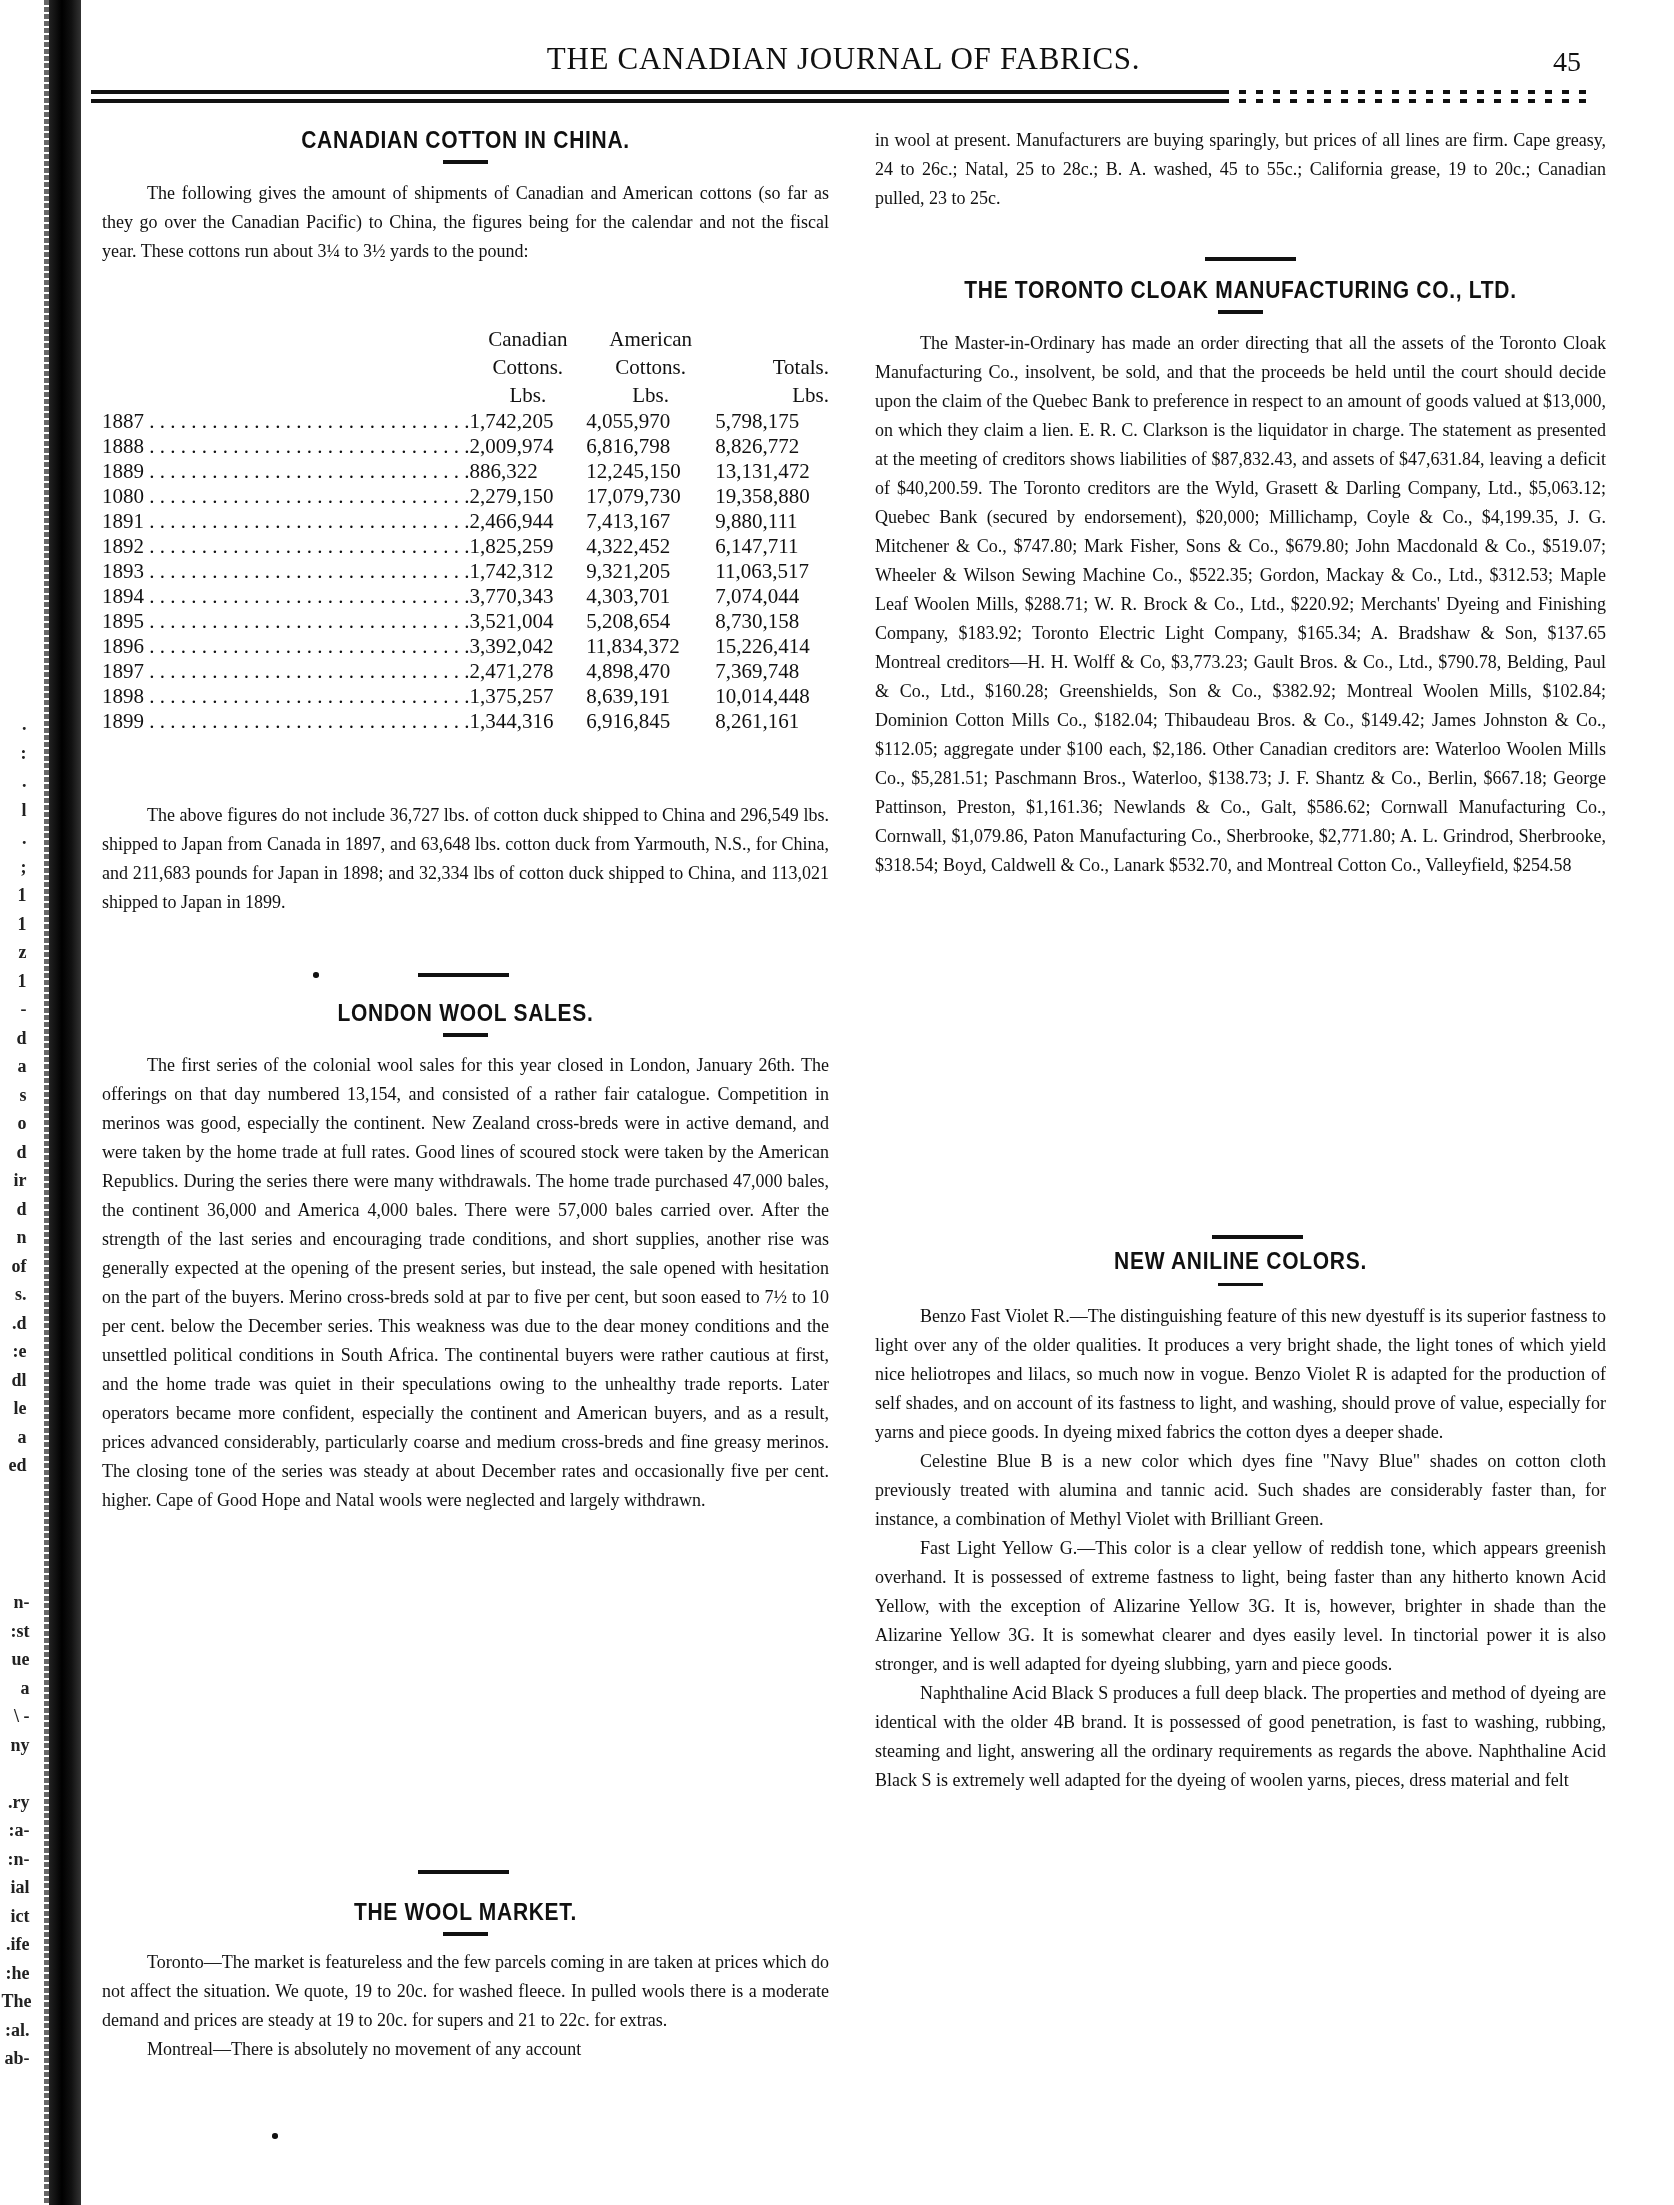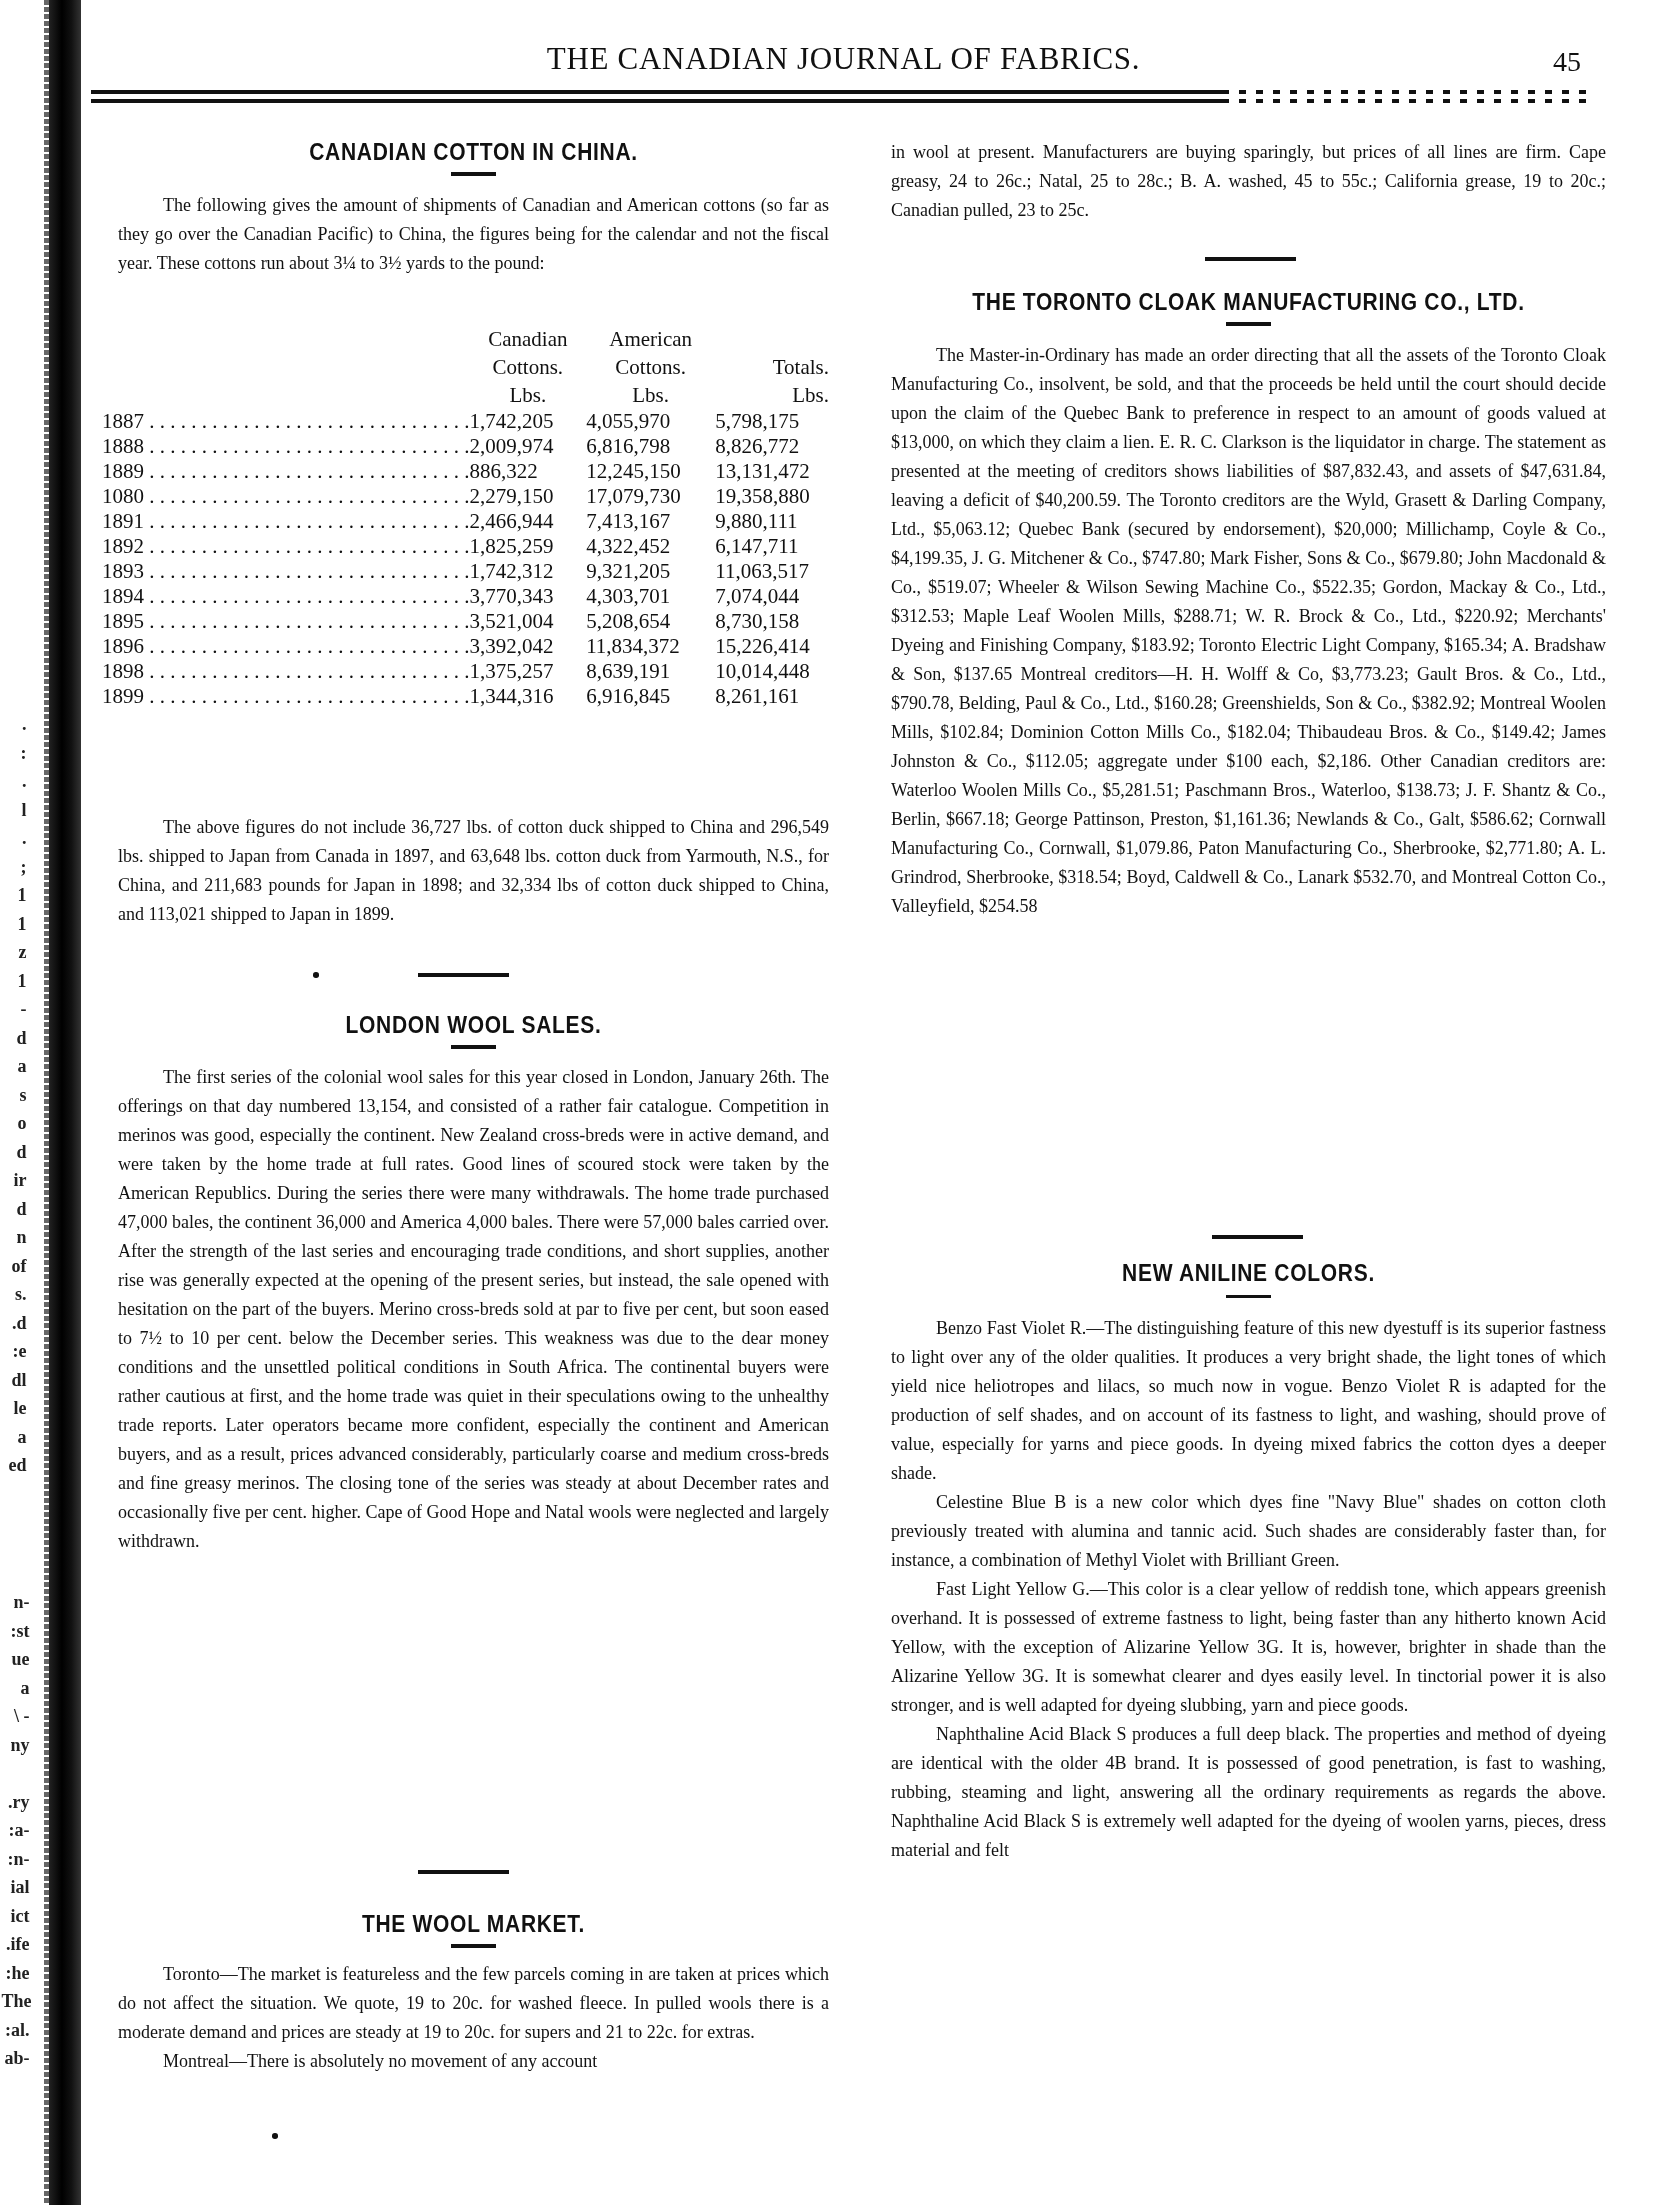--- a/index.html
+++ b/index.html
@@ -19,21 +19,21 @@
                   font-size: 31px; letter-spacing: 0.7px; }
   .page-no { position: absolute; left: 1553px; top: 46px; font-size: 28px; }
   .rule { position: absolute; left: 91px; width: 1503px; height: 3.5px; background: #111; }
   .rule.r1 { top: 90px; }
   .rule.r2 { top: 99px; height: 4.2px; }
   .rule-fade { position: absolute; left: 1229px; width: 365px; height: 14px; top: 89px;
                background: repeating-linear-gradient(90deg, #fff 0 9.8px, transparent 9.8px 17px); }
   .col { position: absolute; top: 0; }
   .col.left { left: 102px; width: 727px; }
   .col.right { left: 875px; width: 731px; }
-  .block { position: absolute; left: 16px; right: 0; margin-top: 12px; }
+  .block { position: absolute; left: 0; right: 0; }
   h2 { margin: 0; text-align: center; font-family: "Liberation Sans", "DejaVu Sans", sans-serif;
        font-weight: bold; font-size: 21px; letter-spacing: 0.7px; transform: scaleY(1.15); }
   .dash { width: 45px; height: 3.5px; background: #111; margin: 0 auto; }
   .dash.long { width: 91px; }
   p { margin: 0; font-size: 18px; line-height: 29px; text-align: justify; text-indent: 45px; }
   p.noind { text-indent: 0; }
   table.cotton { position: absolute; left: 0; width: 727px; border-collapse: collapse;
                  font-size: 21px; line-height: 25px; }
   table.cotton td, table.cotton th { padding: 0; font-weight: normal; text-align: left; vertical-align: bottom; }
   table.cotton th { text-align: center; line-height: 28px; }
@@ -146,20 +146,26 @@
           <td><span>5,208,654</span></td>
           <td><span>8,730,158</span></td>
         </tr>
         <tr>
           <td class="yr"><span>1896</span><span class="leader"></span></td>
           <td><span>3,392,042</span></td>
           <td><span>11,834,372</span></td>
           <td><span>15,226,414</span></td>
         </tr>
         <tr>
+          <td class="yr"><span>1897</span><span class="leader"></span></td>
+          <td><span>2,471,278</span></td>
+          <td><span>4,898,470</span></td>
+          <td><span>7,369,748</span></td>
+        </tr>
+        <tr>
           <td class="yr"><span>1898</span><span class="leader"></span></td>
           <td><span>1,375,257</span></td>
           <td><span>8,639,191</span></td>
           <td><span>10,014,448</span></td>
         </tr>
         <tr>
           <td class="yr"><span>1899</span><span class="leader"></span></td>
           <td><span>1,344,316</span></td>
           <td><span>6,916,845</span></td>
           <td><span>8,261,161</span></td>

